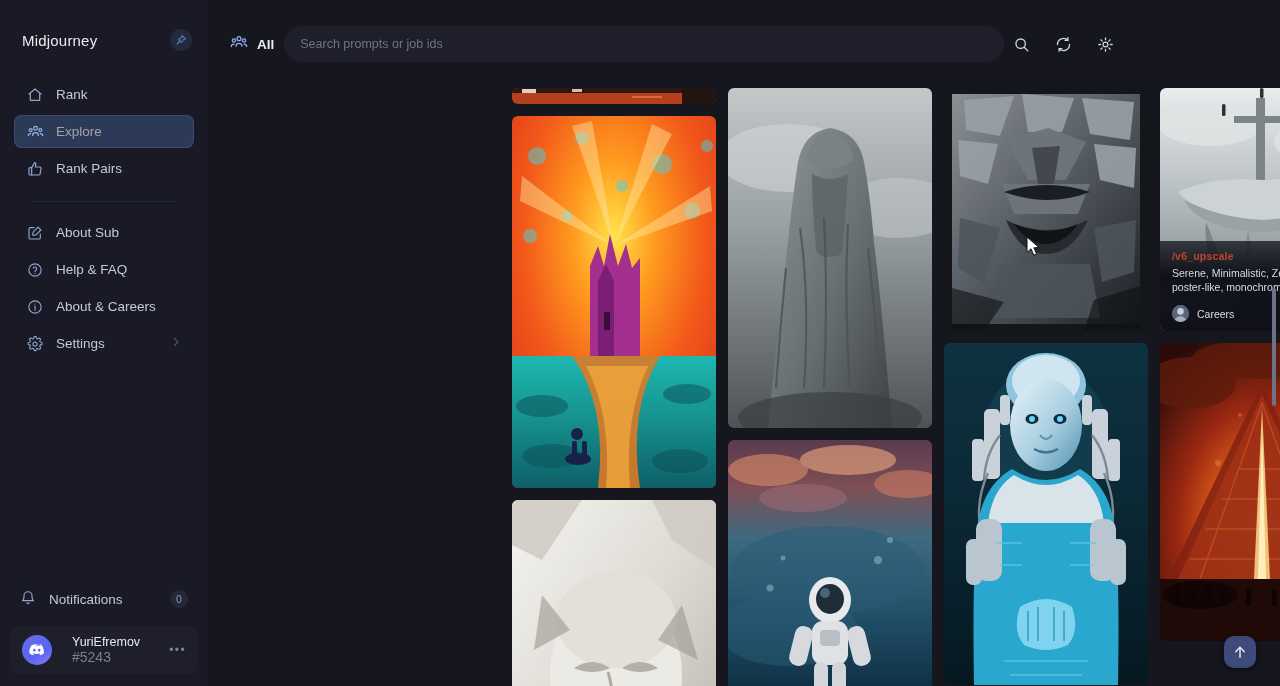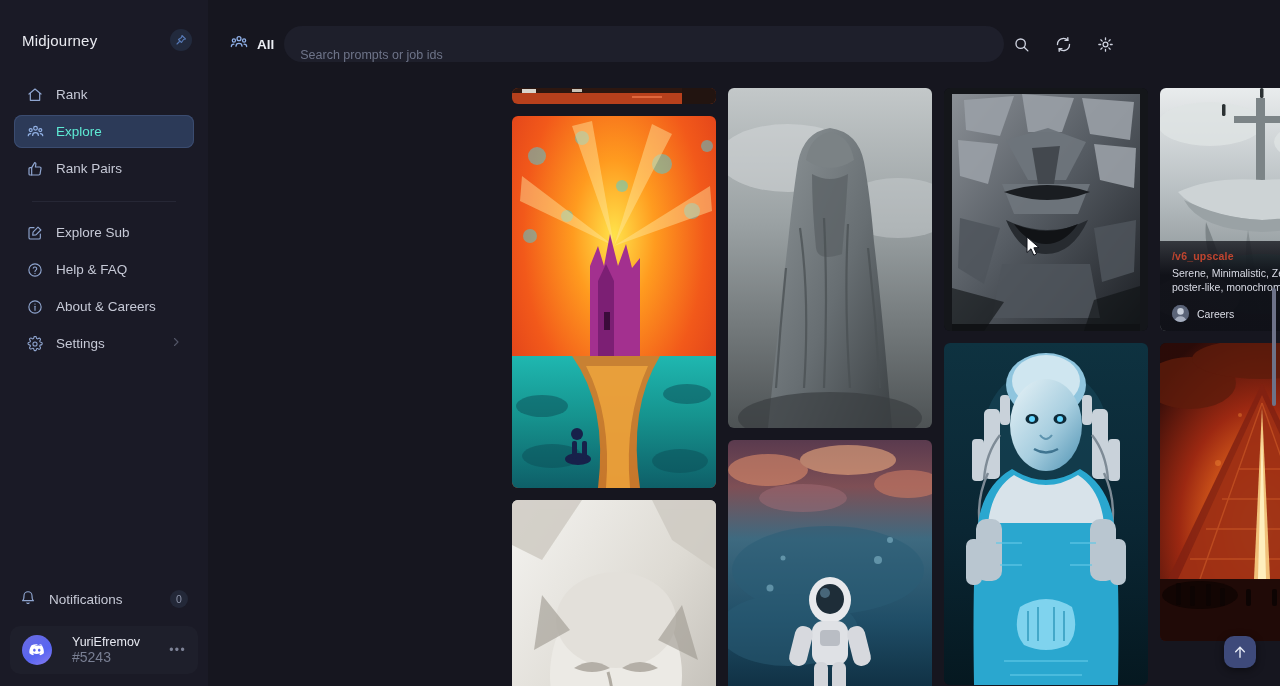--- a/index.html
+++ b/index.html
@@ -38,21 +38,21 @@
   .nav-item {
     height: 33px; border-radius: 8px;
     display: flex; align-items: center; gap: 12px;
     padding: 0 12px; margin-bottom: 4px;
     color: #c6c9d6; font-size: 13.5px;
     cursor: pointer;
   }
   .nav-item .ico { width: 18px; height: 18px; display:flex; align-items:center; justify-content:center; flex:0 0 18px;}
   .nav-item.active {
     background: #2c3a58;
-    color: #5eead4;
+    color: #a3a3a3;
     box-shadow: inset 0 0 0 1px #3b4c70;
   }
   .nav-divider {
     height: 1px; background: #262735;
     margin: 16px 18px 14px 18px;
   }
   .nav-item .chev { margin-left: auto; opacity: .5; }
 
   
   .sb-spacer { flex: 1 1 auto; }
@@ -97,21 +97,21 @@
   }
   .filter-chip {
     display: flex; align-items: center; gap: 9px;
     padding: 6px 10px; border-radius: 8px; cursor: pointer;
   }
   .filter-chip .lbl { color: #eceef4; font-size: 13.5px; font-weight: 600; }
 
   .search-wrap {
     flex: 1 1 auto; height: 36px;
     background: #1e1f2b; border-radius: 18px;
-    display: flex; align-items: flex-end;
+    display: flex; align-items: center;
     padding: 0 16px; position: relative;
     max-width: 720px;
   }
   .search-wrap input {
     flex: 1 1 auto; background: transparent; border: 0; outline: 0;
     color: #d8dae4; font-size: 12.5px;
     font-family: "Liberation Sans", sans-serif;
   }
   .search-wrap input::placeholder { color: #6e7489; }
   .tb-actions { display:flex; align-items:center; gap: 16px; margin-left: 4px; }
@@ -223,21 +223,21 @@
 
       <div class="nav-divider"></div>
 
       <div class="nav-item">
         <span class="ico">
           <svg width="16" height="16" viewBox="0 0 24 24" fill="none" stroke="#8fa5cf" stroke-width="1.7" stroke-linecap="round" stroke-linejoin="round">
             <path d="M20 13.5V19a2 2 0 01-2 2H5a2 2 0 01-2-2V6a2 2 0 012-2h5.5"></path>
             <path d="M16.5 3.2l4.3 4.3-7.4 7.4-4.8.5.5-4.8z"></path>
           </svg>
         </span>
-        <span>Explore Sub</span>
+        <span>About Sub</span>
       </div>
 
       <div class="nav-item">
         <span class="ico">
           <svg width="16" height="16" viewBox="0 0 24 24" fill="none" stroke="#8fa5cf" stroke-width="1.7" stroke-linecap="round" stroke-linejoin="round">
             <circle cx="12" cy="12" r="9.2"></circle>
               <path d="M9.4 9.2a2.7 2.7 0 015.2 1c0 1.8-2.6 2.3-2.6 4"></path>
               <circle cx="12" cy="17.2" r=".9" fill="#8fa5cf" stroke="none"></circle>
           </svg>
         </span>

